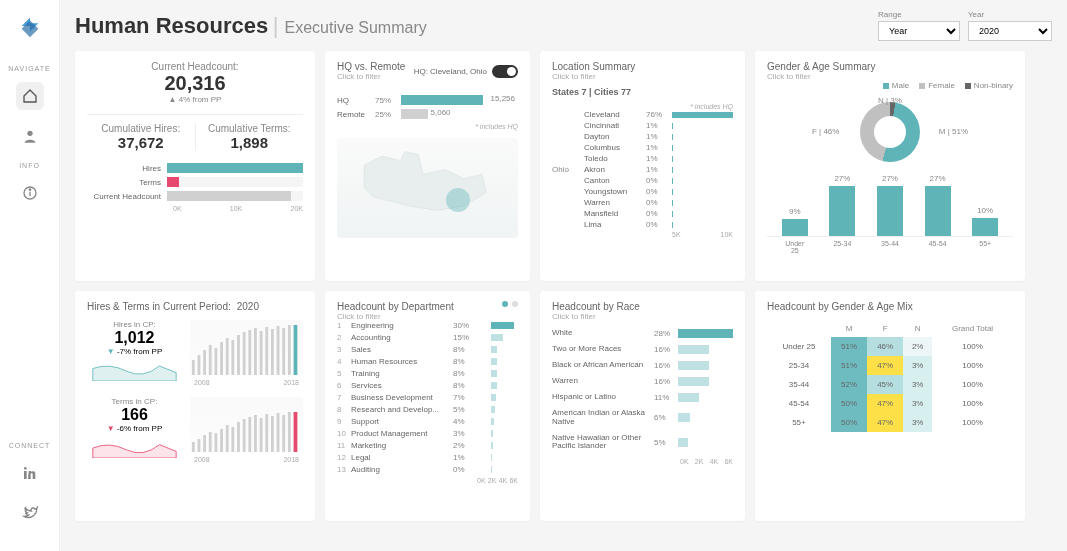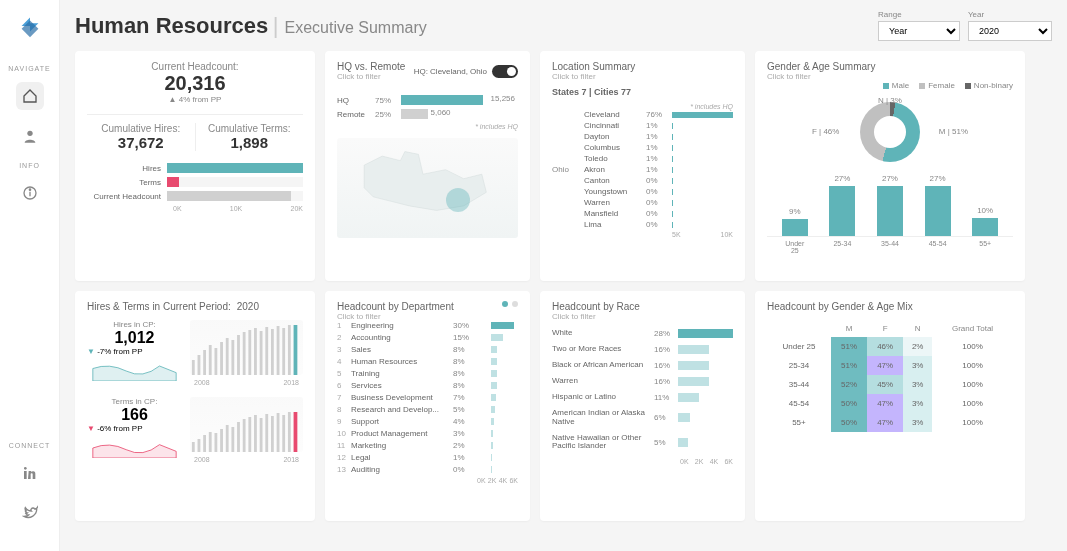--- a/index.html
+++ b/index.html
@@ -71,21 +71,21 @@
 .donut::after{content:'';position:absolute;inset:14px;background:#fff;border-radius:50%}
 .donut-label{position:absolute;font-size:8px;color:#888}
 .age-bars{display:flex;align-items:flex-end;justify-content:space-around;height:60px;border-bottom:1px solid #eee;padding:0 4px}
 .age-bar{width:26px;background:#5fb4b8;position:relative}
 .age-bar-val{position:absolute;top:-12px;width:100%;text-align:center;font-size:8px;color:#888}
 .age-labels{display:flex;justify-content:space-around;font-size:7px;color:#888;margin-top:3px;padding:0 4px}
 .cp-split{display:flex;gap:8px;margin-bottom:12px}
 .cp-left{flex:0 0 95px}
 .cp-num{font-size:16px;font-weight:600;text-align:center}
 .cp-label{font-size:8px;color:#888;text-align:center}
-.cp-delta{font-size:8px;}
+.cp-delta{font-size:8px;text-align:center}
 .spark-area{flex:1;height:55px;background:linear-gradient(to bottom,rgba(200,200,200,0.1),rgba(200,200,200,0.05));position:relative;border-radius:3px}
 .spark-area svg{width:100%;height:100%}
 .spark-years{display:flex;justify-content:space-between;font-size:7px;color:#aaa;padding:0 4px}
 .dept-list{font-size:8px}
 .dept-row{display:flex;align-items:center;margin-bottom:3px}
 .dept-rank{width:14px;color:#aaa}
 .dept-name{width:102px;color:#666;white-space:nowrap;overflow:hidden;text-overflow:ellipsis}
 .dept-pct{width:38px;color:#888}
 .dept-bar{flex:1;height:7px;position:relative;margin-right:4px}
 .dept-bar-fill{position:absolute;height:100%;background:#5fb4b8}
@@ -95,21 +95,21 @@
 .race-name{width:102px;color:#666;line-height:1.1}
 .race-pct{width:24px;color:#888}
 .race-bar{flex:1;height:9px;position:relative}
 .race-bar-fill{position:absolute;height:100%;background:#5fb4b8}
 .race-bar-fill.light{background:#bfe1e3}
 .heat-table{font-size:8px;margin-top:8px;border-collapse:collapse;width:100%}
 .heat-table th{color:#888;font-weight:400;padding:4px}
 .heat-table td{text-align:center;padding:5px 3px;color:#666}
 .heat-cell{color:#333}
 .h1{background:#6fbcc0}
-.h2{background:#c4b5fd}
+.h2{background:#fde047}
 .h3{background:#b5dee0}
 .h4{background:#d8eff0}
 .h5{background:#ecf6f7}
 .dots{display:flex;gap:4px;float:right}
 .dot{width:6px;height:6px;border-radius:50%;background:#ddd}
 .dot.active{background:#5fb4b8}
 .axis-x{display:flex;justify-content:space-between;font-size:7px;color:#aaa;margin-top:3px;padding-left:128px}
 </style>
 </head>
 <body>

